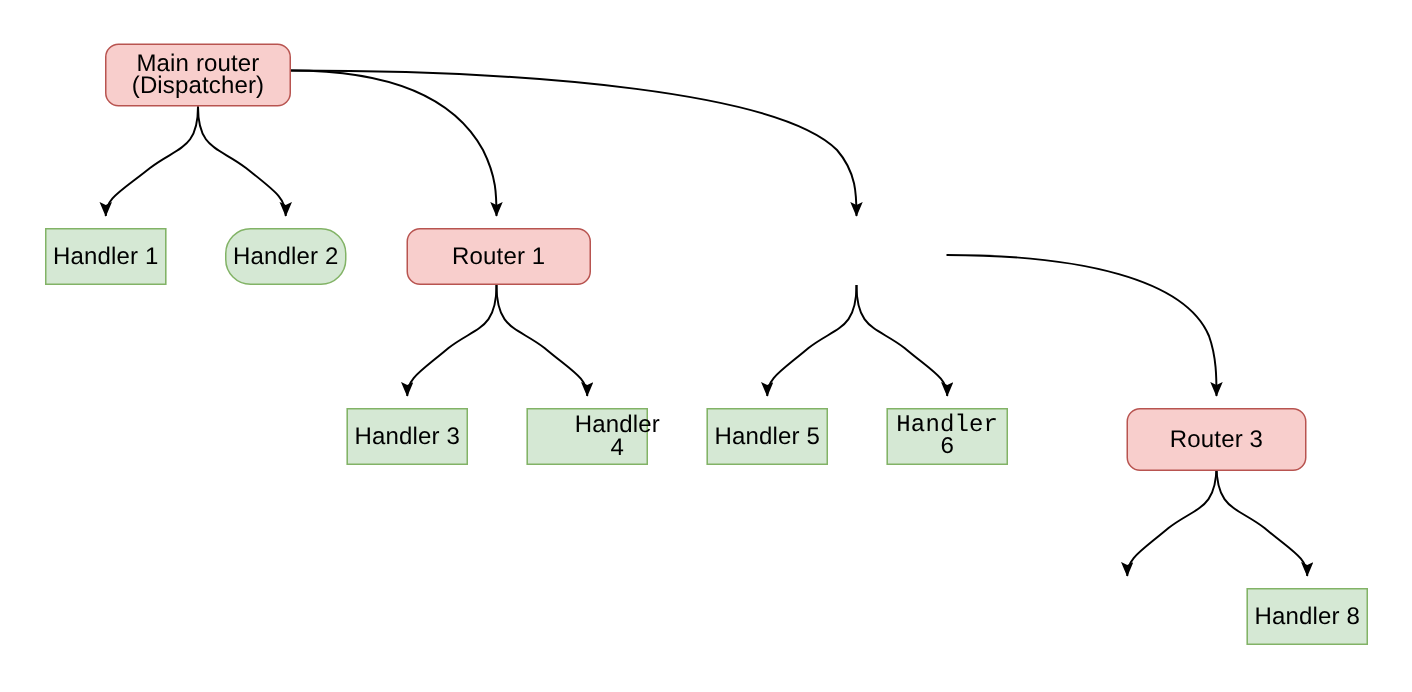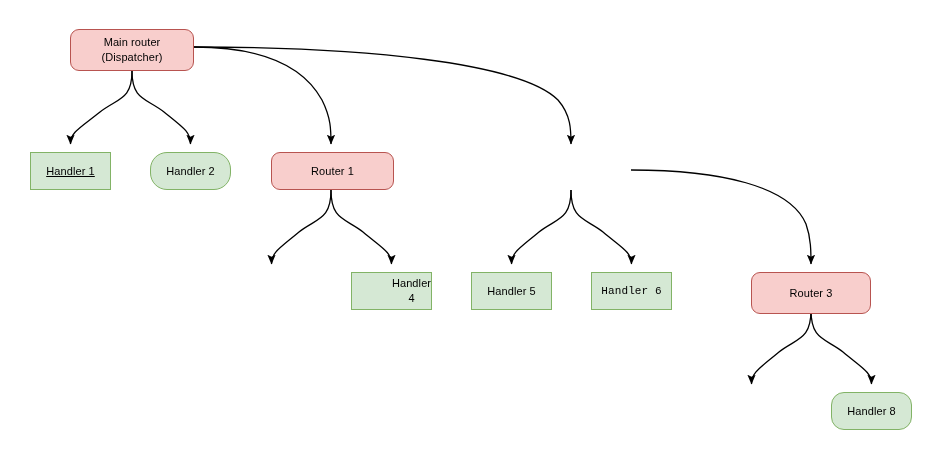--- a/index.html
+++ b/index.html
@@ -25,21 +25,21 @@
     height: 461px;
     pointer-events: none;
   }
   .node {
     position: absolute;
     box-sizing: border-box;
     display: flex;
     align-items: center;
     justify-content: center;
     text-align: center;
-    font-size: 11px;
+    font-size: 16px;
     line-height: 15px;
     color: #000000;
     white-space: pre-line;
     letter-spacing: 0.1px;
   }
   .node-router {
     background: #f8cecc;
     border: 1.2px solid #b85450;
     border-radius: 9px;
   }
@@ -82,48 +82,51 @@
     <path d="M 811,310 C 811,340 797,338 779,352 C 760,368 751.5,372 751.5,384" fill="none" stroke="#000000" stroke-width="1.3" marker-end="url(#arrowhead)"></path>
 
     <path d="M 811,310 C 811,340 825,338 843,352 C 862,368 871.5,372 871.5,384" fill="none" stroke="#000000" stroke-width="1.3" marker-end="url(#arrowhead)"></path>
   </svg>
 
   <div class="node node-router" style="left:70px; top:29px; width:124px; height:42px;">
     <span>Main router
 (Dispatcher)</span>
   </div>
 
-  <div class="node node-handler" style="left:30px; top:152px; width:81px; height:38px;text-decoration:underline;">
+  <div class="node node-handler" style="left:30px; top:152px; width:81px; height:38px;">
     <span>Handler 1</span>
   </div>
 
   <div class="node node-handler" style="left:150px; top:152px; width:81px; height:38px;border-radius:17px;">
     <span>Handler 2</span>
   </div>
 
   <div class="node node-router" style="left:271px; top:152px; width:123px; height:38px;">
     <span>Router 1</span>
   </div>
 
 
+  <div class="node node-handler" style="left:231px; top:272px; width:81px; height:38px;">
+    <span>Handler 3</span>
+  </div>
 
   <div class="node node-handler" style="left:351px; top:272px; width:81px; height:38px;padding-left:40px;">
     <span>Handler 4</span>
   </div>
 
   <div class="node node-handler" style="left:471px; top:272px; width:81px; height:38px;">
     <span>Handler 5</span>
   </div>
 
   <div class="node node-handler" style="left:591px; top:272px; width:81px; height:38px;font-family:Liberation Mono, monospace;">
     <span>Handler 6</span>
   </div>
 
   <div class="node node-router" style="left:751px; top:272px; width:120px; height:42px;justify-content:center;">
     <span>Router 3</span>
   </div>
 
 
-  <div class="node node-handler" style="left:831px; top:392px; width:81px; height:38px;border-radius:13px;">
+  <div class="node node-handler" style="left:831px; top:392px; width:81px; height:38px;">
     <span>Handler 8</span>
   </div>
 
 </div>
 
 </body></html>

